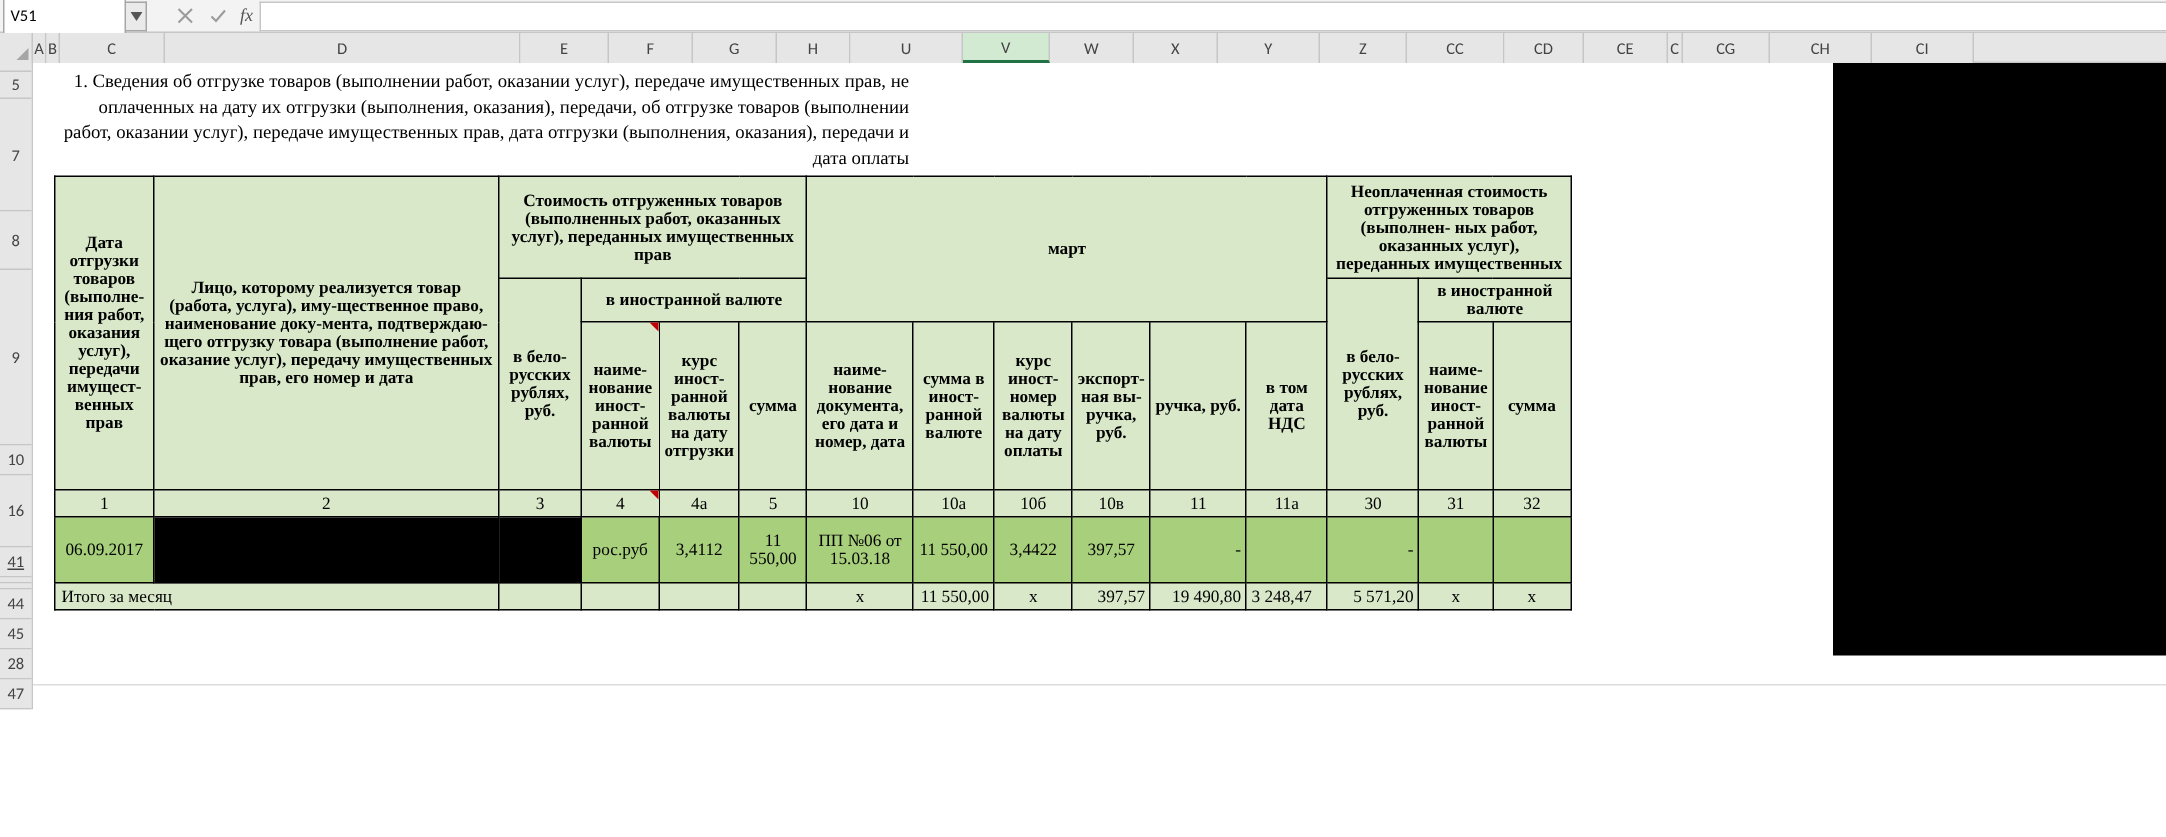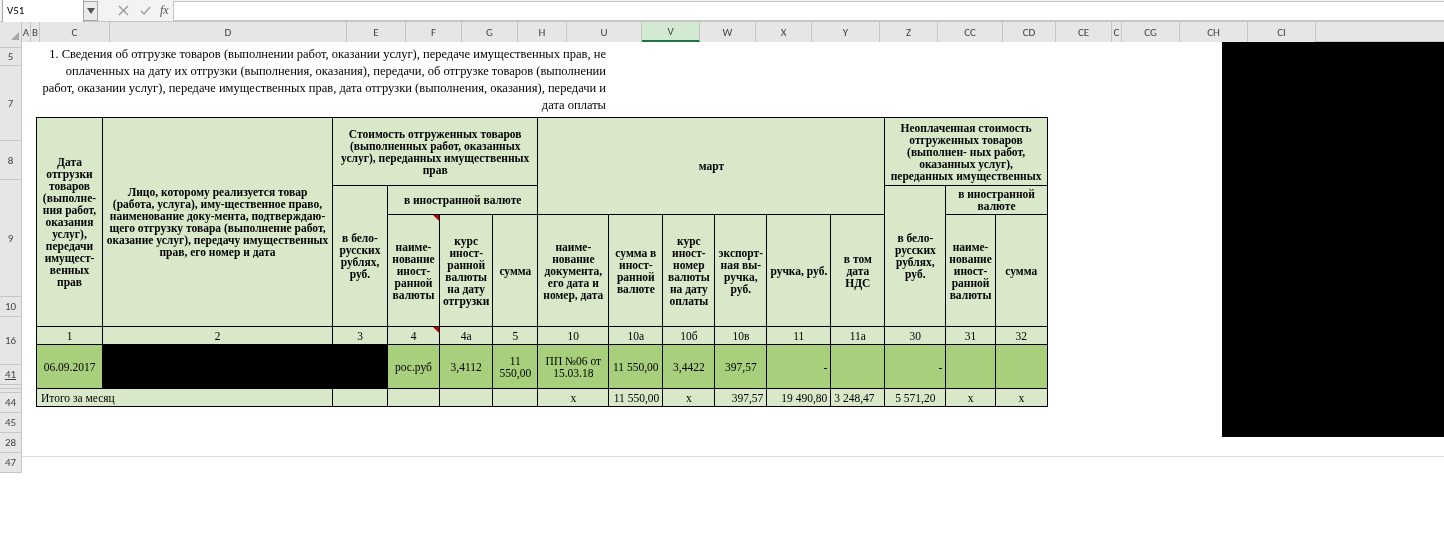--- a/index.html
+++ b/index.html
@@ -227,21 +227,21 @@
             <td></td>
                 <td></td>
                 <td></td>
                 <td></td>
             <td>x</td>
             <td style="text-align:right">11 550,00</td>
             <td>x</td>
             <td style="text-align:right">397,57</td>
             <td style="text-align:right">19 490,80</td>
             <td style="text-align:left">3 248,47</td>
-            <td style="text-align:center">5 571,20</td>
+            <td style="text-align:right">5 571,20</td>
             <td>x</td>
             <td>x</td>
           </tr>
         </tbody>
           </table>
       </div>
 
       <div class="rightpad"></div>
 
       <div class="gridlines-below">

